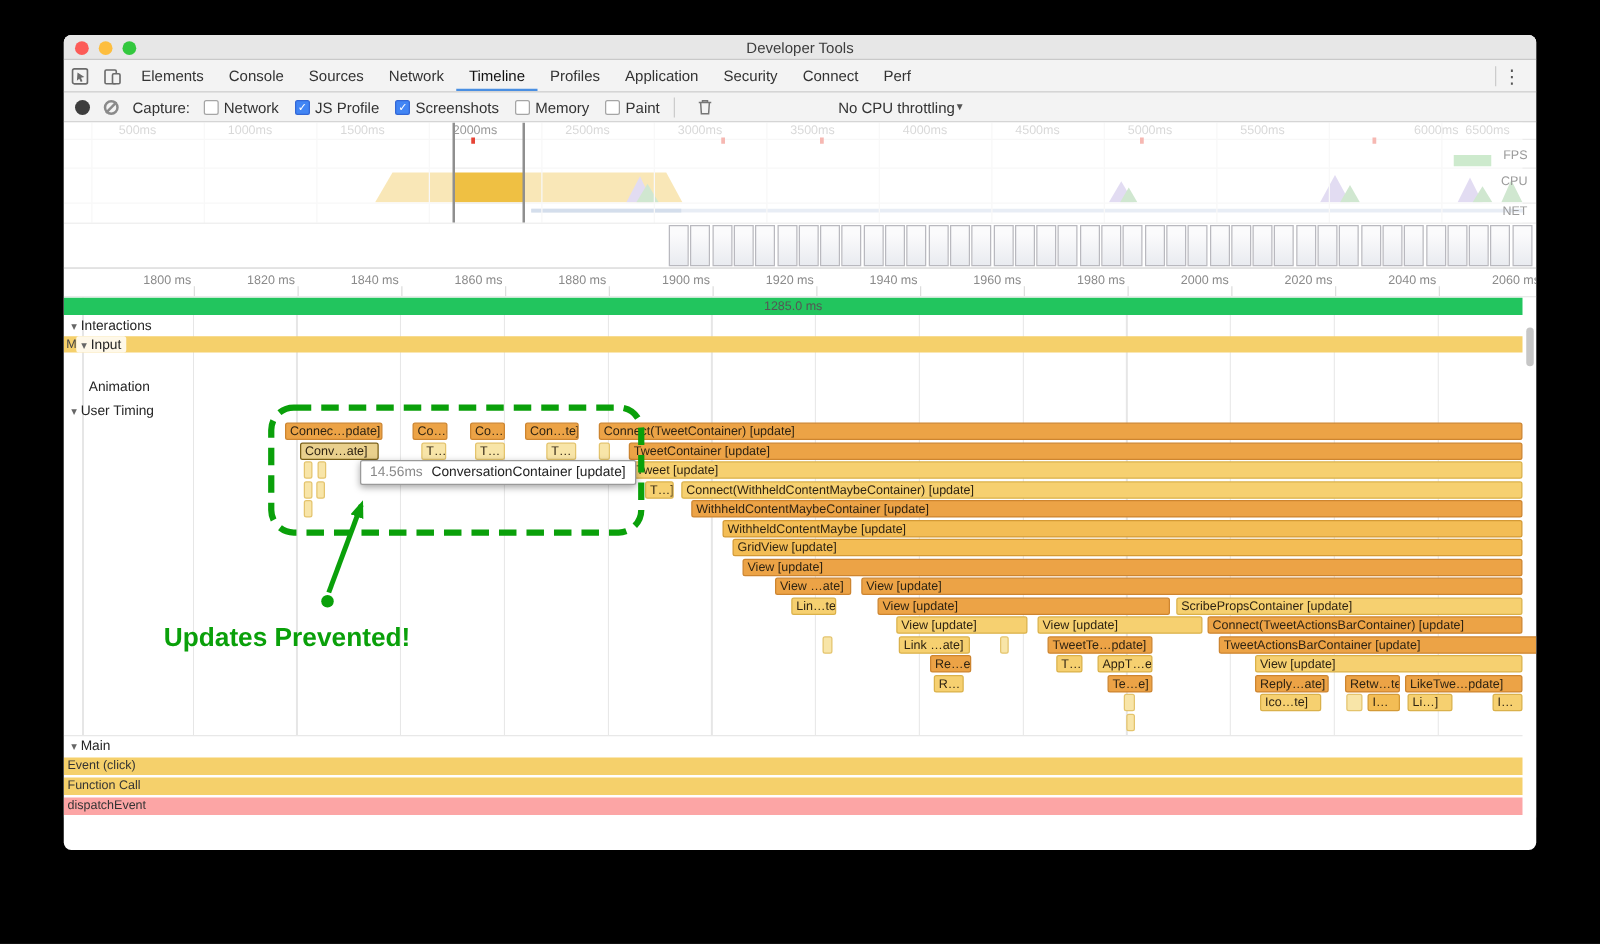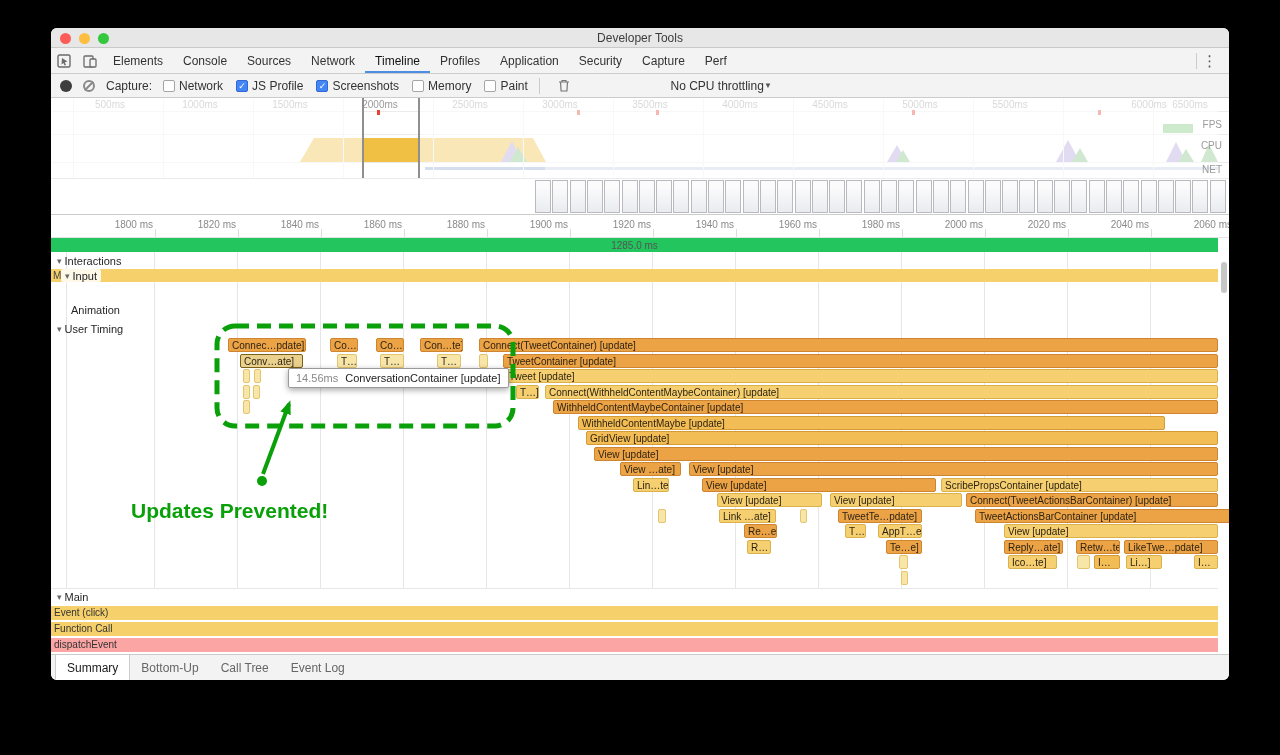--- a/index.html
+++ b/index.html
@@ -102,21 +102,21 @@
     </div>
     <div class="tabs" id="tabs">
         <div class="tab">Elements</div>
         <div class="tab">Console</div>
         <div class="tab">Sources</div>
         <div class="tab">Network</div>
         <div class="tab selected">Timeline</div>
         <div class="tab">Profiles</div>
         <div class="tab">Application</div>
         <div class="tab">Security</div>
-        <div class="tab">Capture</div>
+        <div class="tab">Connect</div>
         <div class="tab">Perf</div>
       </div>
     <div class="tab-divider"></div>
     <div class="kebab">⋮</div>
   </div>
 
   <div class="toolbar">
     <span class="rec"></span>
     <span class="ban"></span>
     <span>Capture:</span>
@@ -328,21 +328,21 @@
         <div class="bar c-o" style="left: 452px; top: 115.5px; width: 715px;">TweetContainer [update]</div>
         <div class="bar c-l" style="left: 192px; top: 131px; width: 7px;"></div>
         <div class="bar c-l" style="left: 203px; top: 131px; width: 5px;"></div>
         <div class="bar c-y" style="left: 454px; top: 131px; width: 713px;">Tweet [update]</div>
         <div class="bar c-l" style="left: 192px; top: 146.5px; width: 6px;"></div>
         <div class="bar c-l" style="left: 202px; top: 146.5px; width: 6px;"></div>
         <div class="bar c-y" style="left: 465px; top: 146.5px; width: 23px;">T…]</div>
         <div class="bar c-y" style="left: 494px; top: 146.5px; width: 673px;">Connect(WithheldContentMaybeContainer) [update]</div>
         <div class="bar c-l" style="left: 192px; top: 162px; width: 5px;"></div>
         <div class="bar c-o" style="left: 502px; top: 162px; width: 665px;">WithheldContentMaybeContainer [update]</div>
-        <div class="bar c-a" style="left: 527px; top: 177.5px; width: 587px;">WithheldContentMaybe [update]</div>
+        <div class="bar c-a" style="left: 527px; top: 177.5px; width: 640px;">WithheldContentMaybe [update]</div>
         <div class="bar c-a" style="left: 535px; top: 193px; width: 632px;">GridView [update]</div>
         <div class="bar c-o" style="left: 543px; top: 208.5px; width: 624px;">View [update]</div>
         <div class="bar c-o" style="left: 569px; top: 224px; width: 61px;">View …ate]</div>
         <div class="bar c-o" style="left: 638px; top: 224px; width: 529px;">View [update]</div>
         <div class="bar c-y" style="left: 582px; top: 239.5px; width: 36px;">Lin…te]</div>
         <div class="bar c-o" style="left: 651px; top: 239.5px; width: 234px;">View [update]</div>
         <div class="bar c-y" style="left: 890px; top: 239.5px; width: 277px;">ScribePropsContainer [update]</div>
         <div class="bar c-y" style="left: 666px; top: 255px; width: 105px;">View [update]</div>
         <div class="bar c-y" style="left: 779px; top: 255px; width: 132px;">View [update]</div>
         <div class="bar c-o" style="left: 915px; top: 255px; width: 252px;">Connect(TweetActionsBarContainer) [update]</div>
@@ -393,20 +393,14 @@
       </defs>
       <rect x="166" y="88" width="296" height="100" rx="18" fill="none" stroke="#0aa00a" stroke-width="5" stroke-dasharray="14 8"></rect>
       <circle cx="211" cy="243" r="5" fill="#0aa00a"></circle>
       <line x1="212" y1="236" x2="238" y2="166" stroke="#0aa00a" stroke-width="4" marker-end="url(#ah)"></line>
     </svg>
     <div class="annot-text">Updates Prevented!</div>
 
     <div class="scroll-thumb"></div>
   </div>
 
-  <div class="bottombar" id="bottomtabs">
-      <div class="btab selected">Summary</div>
-      <div class="btab">Bottom-Up</div>
-      <div class="btab">Call Tree</div>
-      <div class="btab">Event Log</div>
-    </div>
 
 </div>
 
 </body></html>

